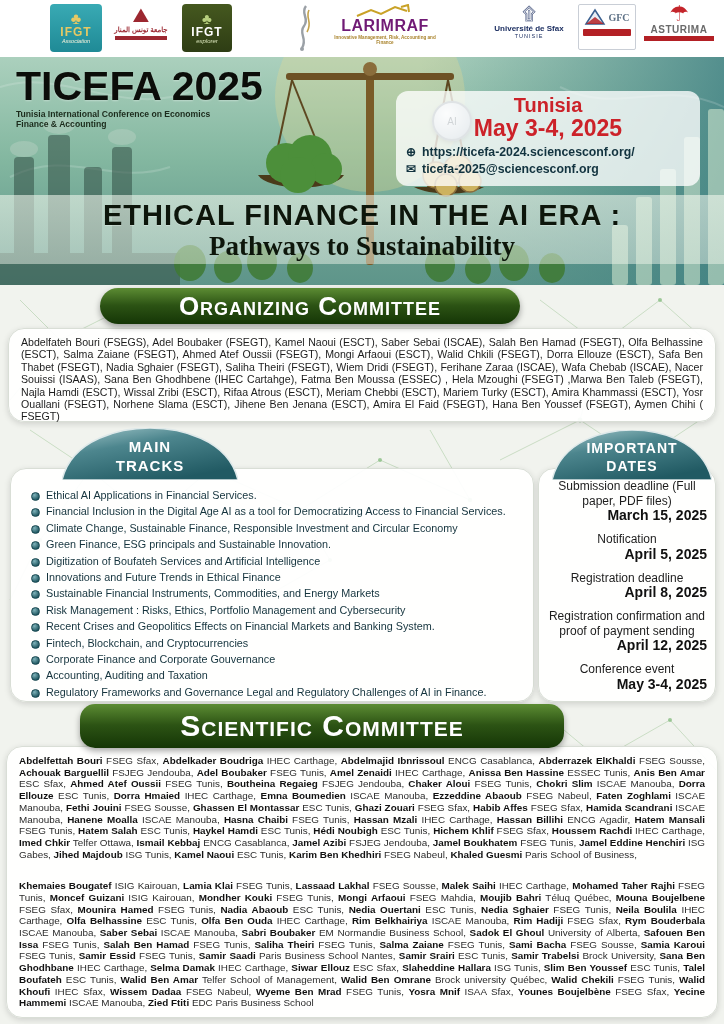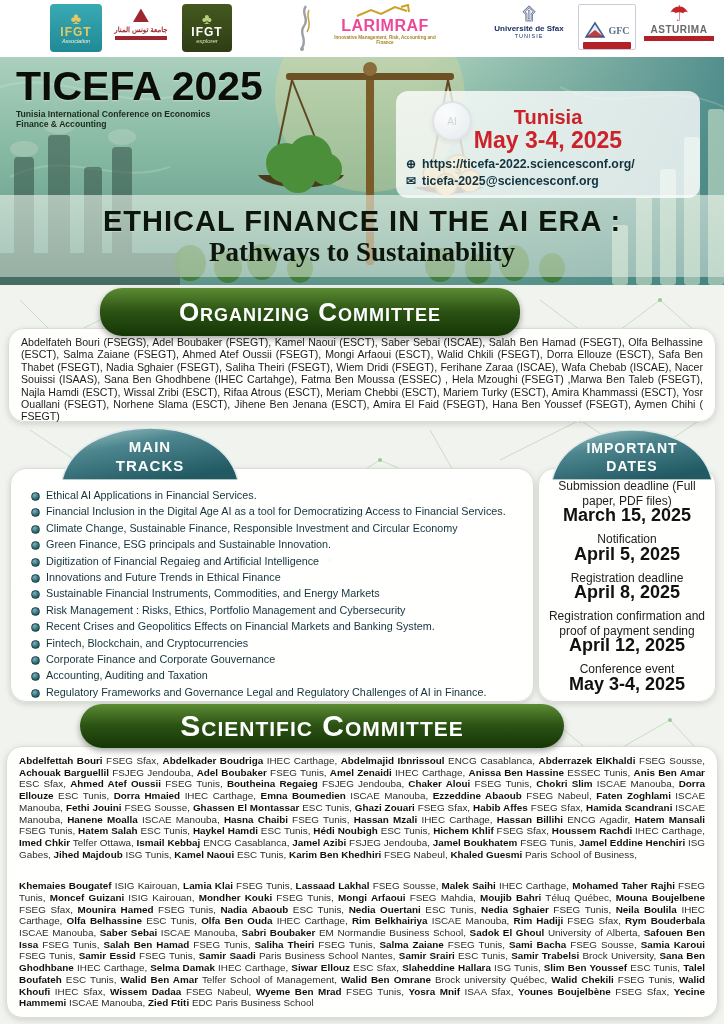--- a/index.html
+++ b/index.html
@@ -23,21 +23,21 @@
   .utm .glyph{font-size:20px; color:#9c2730; line-height:22px;}
   .utm .ar{font-size:7px; color:#9c2730; font-weight:bold; line-height:8px;}
   .utm .bar{width:52px; height:4px; background:#9c2730; margin-top:2px;}
   .ifgt-exp-box{width:50px; height:48px; background:linear-gradient(180deg,#45581f,#2e3d14);}
   .ifgt-exp-box .tree{font-size:15px; line-height:14px; color:#b6cf7e;}
   .ifgt-exp-box .t1{color:#fff; font-weight:bold; font-size:12px; letter-spacing:1px; line-height:12px;}
   .ifgt-exp-box .t2{color:#d8e3b9; font-size:6px; font-style:italic;}
   .calli svg{display:block;}
   .larimraf{width:110px;}
   .larimraf .zig{display:block;}
-  .larimraf .t1{color:#ec4899; font-weight:bold; font-size:16px; letter-spacing:.5px; line-height:15px;}
+  .larimraf .t1{color:#701a75; font-weight:bold; font-size:16px; letter-spacing:.5px; line-height:15px;}
   .larimraf .t2{color:#a9832b; font-size:4.6px; font-weight:bold; text-align:center; margin-top:2px;}
   .sfax{width:86px;}
   .sfax .glyph{font-size:18px; color:#16295d; line-height:20px;}
   .sfax .t1{color:#16295d; font-size:8px; font-weight:bold; line-height:9px;}
   .sfax .t2{color:#16295d; font-size:5.5px; letter-spacing:1px;}
   .gfc{width:58px; height:46px; border:1px solid #c9ced6; border-radius:2px; background:#fff; justify-content:flex-start; padding-top:3px; box-sizing:border-box;}
   .gfc .row{display:flex; align-items:center; gap:2px;}
   .gfc .t1{color:#5d7186; font-size:10px; font-weight:bold; font-family:"Liberation Serif",serif;}
   .gfc .band{width:48px; height:7px; background:#b32025; margin-top:3px; border-radius:1px;}
   .asturima{width:78px;}
@@ -48,52 +48,52 @@
   .hero{position:absolute; left:0; top:57px; width:724px; height:228px; z-index:1; overflow:hidden;}
   .hero svg{position:absolute; inset:0;}
   .ticefa{position:absolute; left:16px; top:8px; z-index:3; width:250px; }
   .ticefa .big{font-size:41px; font-weight:900; color:#0b0d09; letter-spacing:0px; line-height:42px; text-shadow:0 1px 2px rgba(255,255,255,.35);}
   .ticefa .sub{font-size:8.6px; color:#1c2b1c; font-weight:bold; line-height:10px; margin-top:2px;}
   .ai-badge{position:absolute; left:432px; top:44px; width:36px; height:36px; border-radius:50%;
     background:radial-gradient(circle at 35% 30%, #eef2f4, #a9bac4 70%, #7e929d);
     border:2px solid #6c7f8a; z-index:3; display:flex; align-items:center; justify-content:center;
     color:#2b3d49; font-weight:400; font-size:10px; box-shadow:0 2px 4px rgba(0,0,0,.35);text-align:right;}
   .contact-box{position:absolute; left:396px; top:34px; width:304px; z-index:3;
-    background:rgba(255,255,255,.78); border-radius:12px; padding:16px 10px 8px 10px; box-sizing:border-box;}
+    background:rgba(255,255,255,.78); border-radius:12px; padding:4px 10px 8px 10px; box-sizing:border-box;}
   .contact-box .loc{color:#cc2229; font-weight:900; font-size:20px; text-align:center; line-height:21px;}
   .contact-box .when{color:#cc2229; font-weight:900; font-size:23px; text-align:center; line-height:24px; margin-bottom:4px;}
   .contact-row{display:flex; align-items:center; gap:6px; color:#12333f; font-weight:bold; font-size:12.3px; line-height:17px;}
   .contact-row .ico{font-size:12px; color:#12333f;}
-  .title-band{position:absolute; left:0; top:138px; width:724px; height:82px; z-index:2;
+  .title-band{position:absolute; left:0; top:138px; width:724px; height:69px; z-index:2;
     background:linear-gradient(180deg, rgba(243,248,238,.58), rgba(240,246,235,.48));
     display:flex; flex-direction:column; align-items:center; justify-content:center;}
   .title-band .l1{font-size:29px; font-weight:900; color:#0d160b; letter-spacing:1px; line-height:32px; text-shadow:0 1px 0 rgba(255,255,255,.3);}
   .title-band .l2{font-family:"Liberation Serif", serif; font-size:27px; font-weight:bold; color:#0d160b; line-height:30px;}
   
   .green-banner{position:absolute; z-index:4; border-radius:22px;
     background:linear-gradient(180deg,#5c8c33 0%, #2c5314 48%, #153606 100%);
     box-shadow:0 3px 6px rgba(0,0,0,.35);
     display:flex; align-items:center; justify-content:center;
     color:#fff; font-weight:bold; font-variant:small-caps; letter-spacing:1px;}
-  .oc-banner{left:100px; top:288px; width:420px; height:48px; font-size:26px;}
-  .sc-banner{left:80px; top:704px; width:484px; height:44px; font-size:30px;}
+  .oc-banner{left:100px; top:288px; width:420px; height:36px; font-size:26px;}
+  .sc-banner{left:80px; top:704px; width:484px; height:44px; font-size:30px;border-radius:15px;}
   
   .panel{position:absolute; background:rgba(255,255,255,.94); border:1px solid #d9ded6;
     border-radius:16px; box-shadow:0 2px 6px rgba(0,0,0,.14); box-sizing:border-box; z-index:2;}
   .oc-box{left:8px; top:328px; width:708px; height:94px; padding:7px 12px;
     font-size:10.6px; line-height:12.4px; color:#1c1c1c; text-align:justify; font-weight:500;}
   .tracks-panel{left:10px; top:468px; width:524px; height:234px; padding:14px 8px 8px 16px;}
   .tracks-panel ul{margin:4px; padding:0; list-style:none;}
   .tracks-panel li{position:relative; padding-left:15px; font-size:10.8px; line-height:16.4px; color:#14333d; font-weight:500;}
   .tracks-panel li::before{content:""; position:absolute; left:0; top:5px; width:7px; height:7px; border-radius:50%;
     background:radial-gradient(circle at 35% 30%, #7fb3ba, #1f5660 75%); border:1px solid #164750;}
   .dates-panel{left:538px; top:468px; width:178px; height:234px; padding:10px 8px; text-align:center;}
   .date-entry{margin-bottom:9px;}
   .date-label{font-size:12px; line-height:14.5px; color:#1d1d1d;}
-  .date-value{font-size:18px; line-height:15px; color:#111; font-weight:bold;}
+  .date-value{font-size:14px; line-height:15px; color:#111; font-weight:bold;text-align:right;}
   .sc-box{left:6px; top:746px; width:712px; height:272px; padding:8px 12px;
     display:flex; gap:14px;flex-direction:column;}
   .sc-col{flex:1; font-size:9.9px; line-height:11.7px; color:#2b2b2b; text-align:justify;}
   .sc-col b{color:#111;}
 </style>
 </head>
 <body>
 
 <div class="poster">
 
@@ -160,21 +160,21 @@
         <path d="M46 3 L53 1 L54 8" stroke="#c9a227" stroke-width="2" fill="none"></path>
       </svg>
       <span class="t1">LARIMRAF</span>
       <span class="t2">Innovative Management, Risk, Accounting and Finance</span>
     </div>
     <div class="logo sfax" style="left:486px;">
       <span class="glyph">۩</span>
       <span class="t1">Université de Sfax</span>
       <span class="t2">TUNISIE</span>
     </div>
-    <div class="logo logo-box gfc" style="left:578px;justify-content:flex-end;">
+    <div class="logo logo-box gfc" style="left:578px;">
       <div class="row">
         <svg width="22" height="18" viewBox="0 0 22 18">
           <path d="M2 16 L11 2 L20 16 Z" fill="#e8edf4" stroke="#3a5f8f" stroke-width="1.5"></path>
           <path d="M2 16 L11 9 L20 16 Z" fill="#b32025" opacity="0.85"></path>
         </svg>
         <span class="t1">GFC</span>
       </div>
       <span class="band"></span>
     </div>
     <div class="logo asturima" style="left:640px;">
@@ -280,21 +280,21 @@
 
     <div class="ai-badge">
       <span>AI</span>
     </div>
 
     <div class="contact-box">
       <div class="loc">Tunisia</div>
       <div class="when">May 3-4, 2025</div>
       <div class="contact-row">
         <span class="ico">⊕</span>
-        <span>https://ticefa-2022.sciencesconf.org/</span>
+        <span>https://ticefa-2024.sciencesconf.org/</span>
       </div>
       <div class="contact-row">
         <span class="ico">✉</span>
         <span>ticefa-2025@sciencesconf.org</span>
       </div>
     </div>
 
     <div class="title-band">
       <div class="l1">ETHICAL FINANCE IN THE AI ERA :</div>
       <div class="l2">Pathways to Sustainability</div>
@@ -319,21 +319,21 @@
     <path d="M0 52 C10 10 60 0 88 0 C116 0 166 10 176 52 Z" fill="url(#arch1)" stroke="#dfe9ea" stroke-width="1.5"></path>
     <text x="88" y="24" text-anchor="middle" fill="#ffffff" font-size="15" font-weight="bold" letter-spacing="1" font-family="Liberation Sans, sans-serif" id="arch-main-1">MAIN</text>
     <text x="88" y="43" text-anchor="middle" fill="#ffffff" font-size="15" font-weight="bold" letter-spacing="1" font-family="Liberation Sans, sans-serif" id="arch-main-2">TRACKS</text>
   </svg>
   <div class="panel tracks-panel">
     <ul>
         <li>Ethical AI Applications in Financial Services.</li>
         <li>Financial Inclusion in the Digital Age AI as a tool for Democratizing Access to Financial Services.</li>
         <li>Climate Change, Sustainable Finance, Responsible Investment and Circular Economy</li>
         <li>Green Finance, ESG principals and Sustainable Innovation.</li>
-        <li>Digitization of Financial Regaieg and Artificial Intelligence</li>
+        <li>Digitization of Boufateh Services and Artificial Intelligence</li>
         <li>Innovations and Future Trends in Ethical Finance</li>
         <li>Sustainable Financial Instruments, Commodities, and Energy Markets</li>
         <li>Risk Management : Risks, Ethics,  Portfolio Management and Cybersecurity</li>
         <li>Recent Crises and Geopolitics Effects on Financial Markets and Banking System.</li>
         <li>Fintech, Blockchain, and Cryptocurrencies</li>
         <li>Corporate Finance and Corporate Gouvernance</li>
         <li>Accounting, Auditing and Taxation</li>
         <li>Regulatory Frameworks and Governance Legal and Regulatory Challenges of AI in Finance.</li>
       </ul>
   </div>

